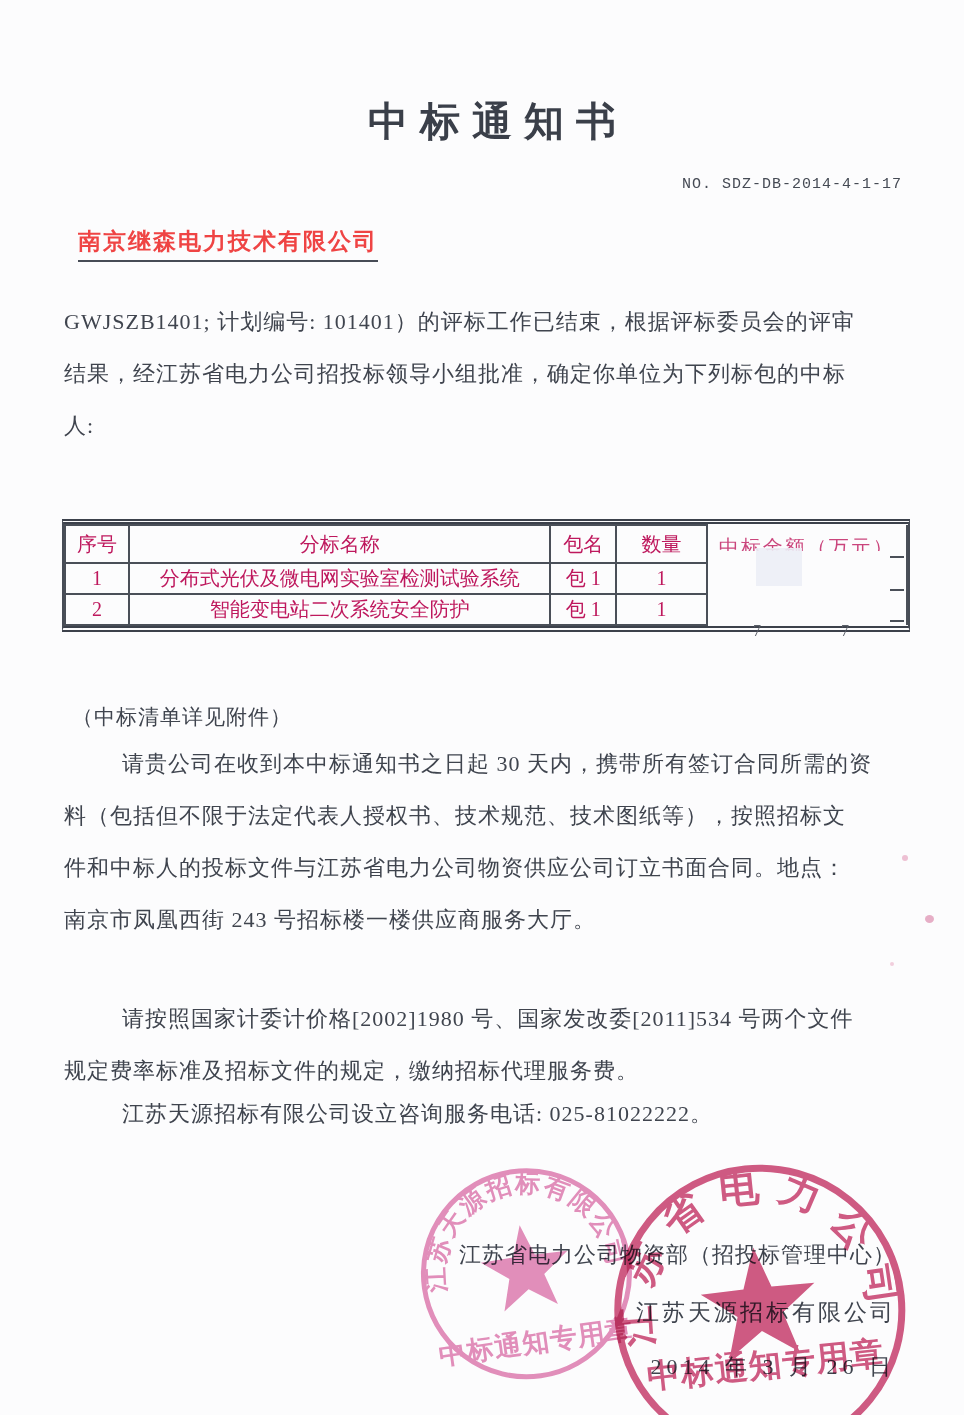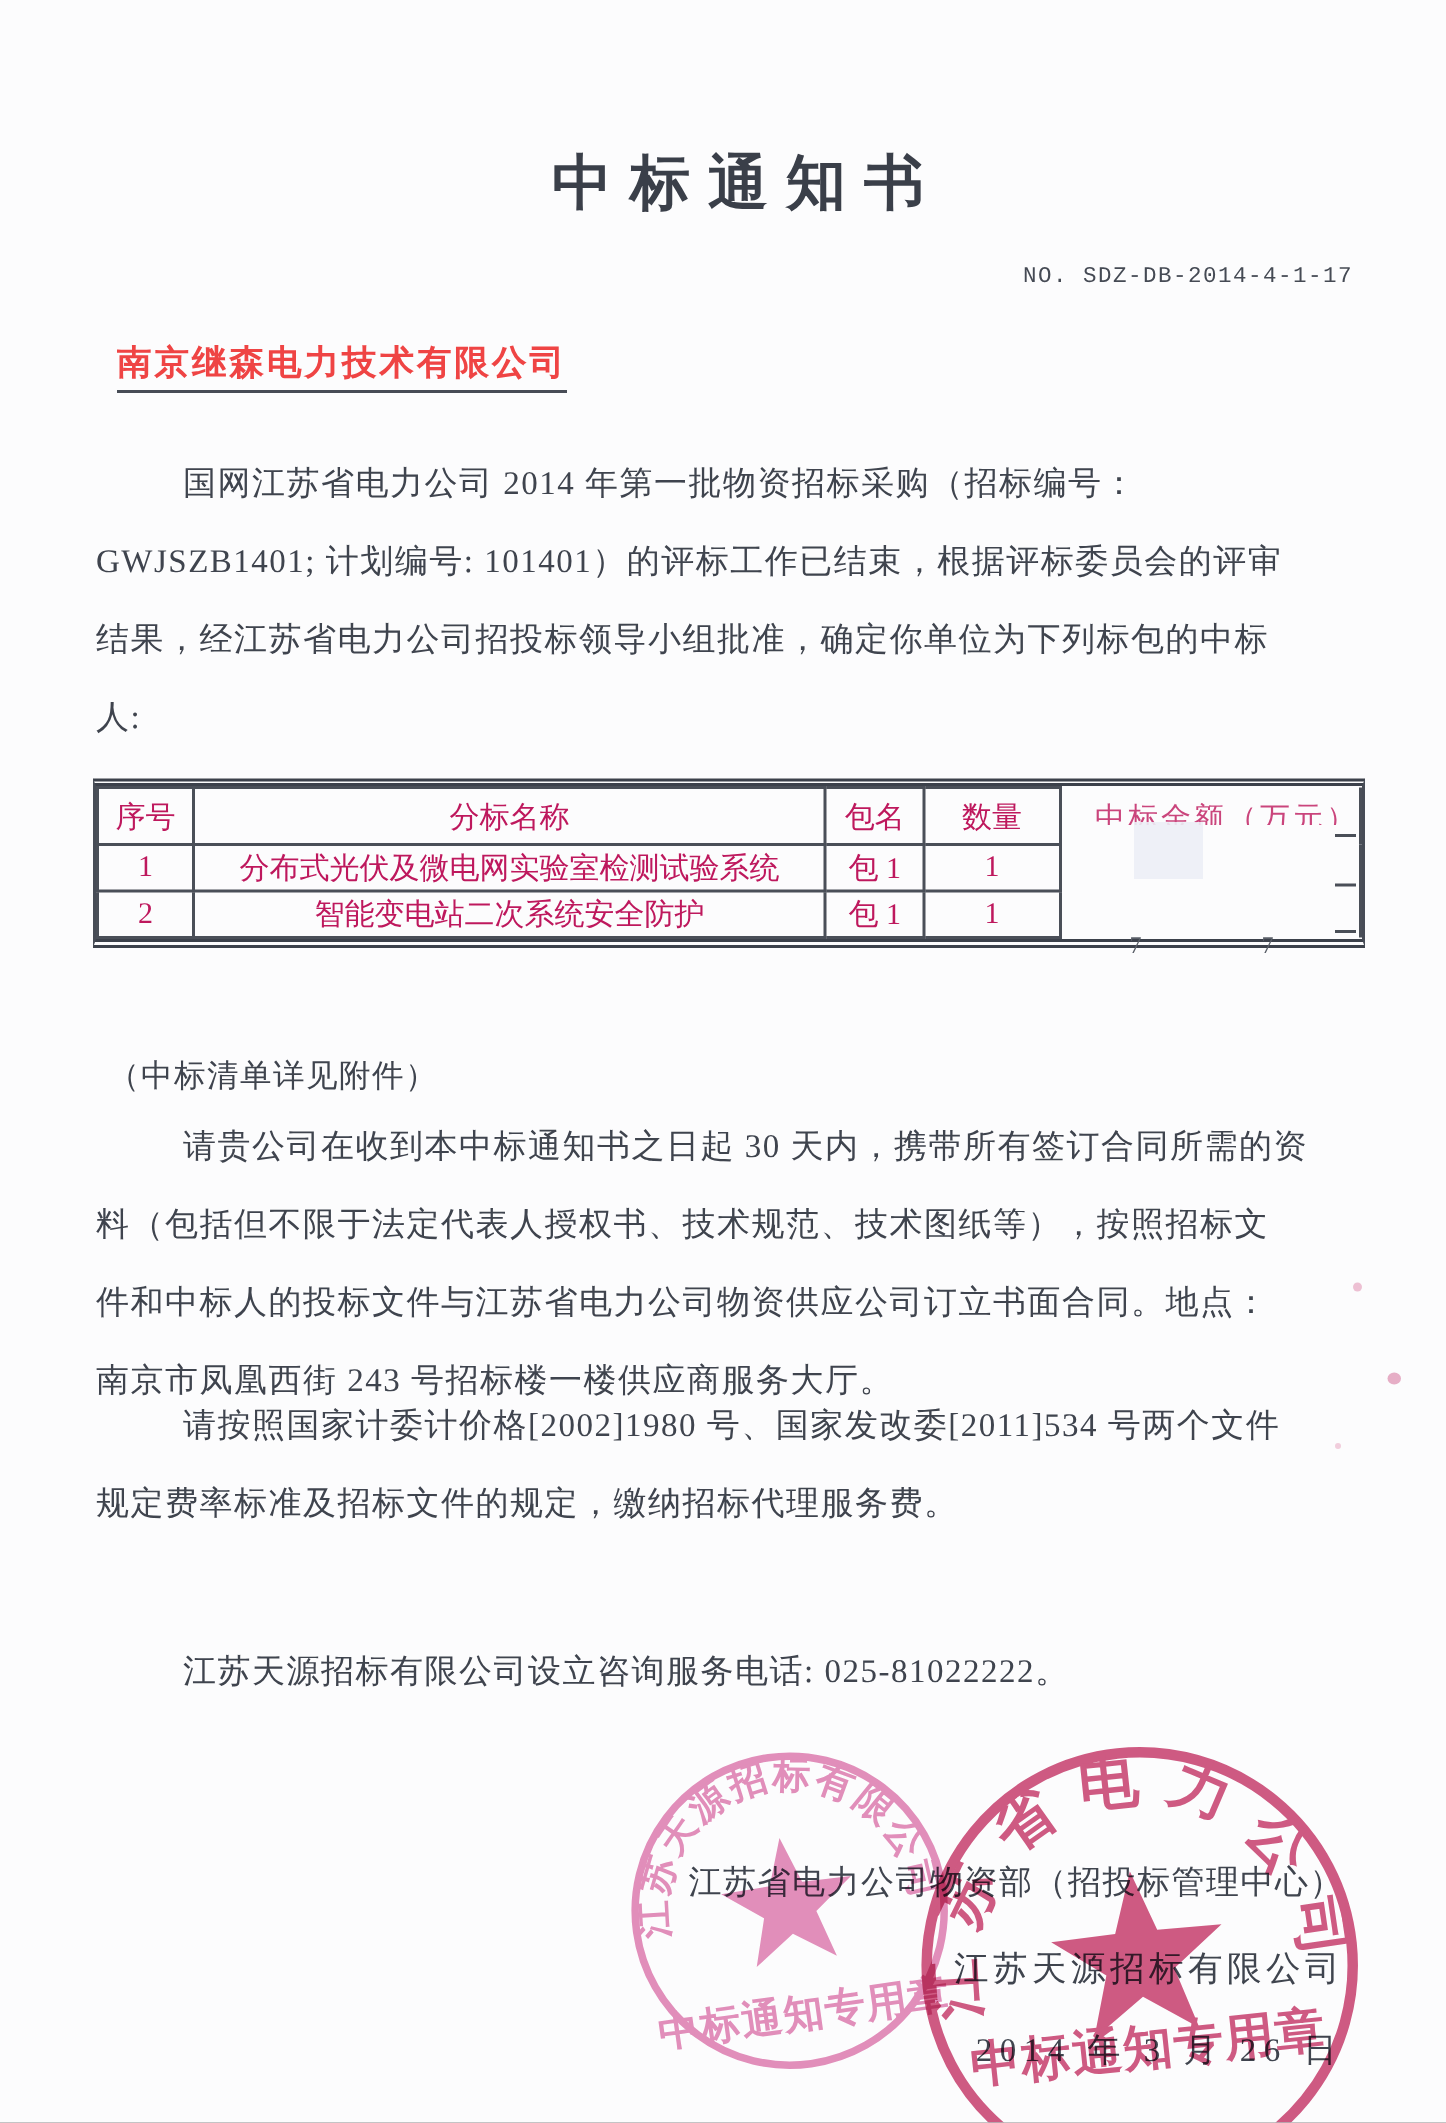--- a/index.html
+++ b/index.html
@@ -22,38 +22,38 @@
   .recipient{
     position:absolute;top:226px;left:78px;
     font-size:23px;font-weight:700;letter-spacing:2px;
     border-bottom:2px solid #474c56;padding-bottom:3px;color:#ef4444;
   }
   .para{position:absolute;left:64px;right:56px;font-size:22px;letter-spacing:1px;}
   .para .line{height:52px;line-height:52px;white-space:nowrap;overflow:hidden;}
   .para .indent{text-indent:58px;}
   #para1{top:296px;}
   #para2{top:738px;}
-  #para3{top:924px;}
+  #para3{top:993px;}
   #para4{top:1088px;}
   .attach-note{position:absolute;top:703px;left:72px;font-size:21px;letter-spacing:1px;}
 
   
   .tbl-wrap{
     position:absolute;left:62px;top:519px;width:844px;
     border-top:5px double #3c414b;border-bottom:6px double #3c414b;
     border-left:2px solid #474c56;border-right:2px solid #474c56;
   }
   table.award{border-collapse:collapse;table-layout:fixed;width:100%;font-size:20px;color:#be185d;}
   table.award th,table.award td{
     border:2px solid #4a4f58;text-align:center;vertical-align:middle;
     font-weight:400;padding:0;overflow:hidden;white-space:nowrap;
   }
   table.award tr.hdr th{height:36px;}
   table.award tr.body td{height:29px;}
-  table.award .amt{border-top:hidden;border-bottom:hidden;text-align:right;}
+  table.award .amt{border-top:hidden;border-bottom:hidden;}
   .clip-top{display:inline-block;height:15px;overflow:hidden;line-height:23px;opacity:.8;filter:blur(.4px);letter-spacing:2px;}
   .lavender-patch{position:absolute;left:756px;top:548px;width:46px;height:38px;background:#eceef6;opacity:.9;}
   .stub{position:absolute;width:14px;height:2px;background:#4a4f58;}
   .border-gap{position:absolute;left:755px;top:644px;width:93px;height:10px;background:#fcfcfd;}
   .artifact{position:absolute;font-size:16px;color:#5a5f68;}
   #artifact1{left:753px;top:622px;}
   #artifact2{left:841px;top:622px;}
 
   
   .sig-dept{position:absolute;top:1240px;right:68px;font-size:22px;letter-spacing:1px;}
@@ -76,21 +76,20 @@
 
 <div class="page">
 
   <div class="title">中标通知书</div>
 
   <div class="doc-number">NO. SDZ-DB-2014-4-1-17</div>
 
   <div class="recipient">南京继森电力技术有限公司</div>
 
   <div class="para" id="para1">
-    <div class="line indent">国网江苏省电力公司 2014 年第一批物资招标采购（招标编号：</div>
     <div class="line">GWJSZB1401; 计划编号: 101401）的评标工作已结束，根据评标委员会的评审</div>
     <div class="line">结果，经江苏省电力公司招投标领导小组批准，确定你单位为下列标包的中标</div>
     <div class="line">人:</div>
   </div>
 
   <div class="tbl-wrap">
     <table class="award">
       <colgroup>
         <col style="width:64px">
           <col style="width:420px">

